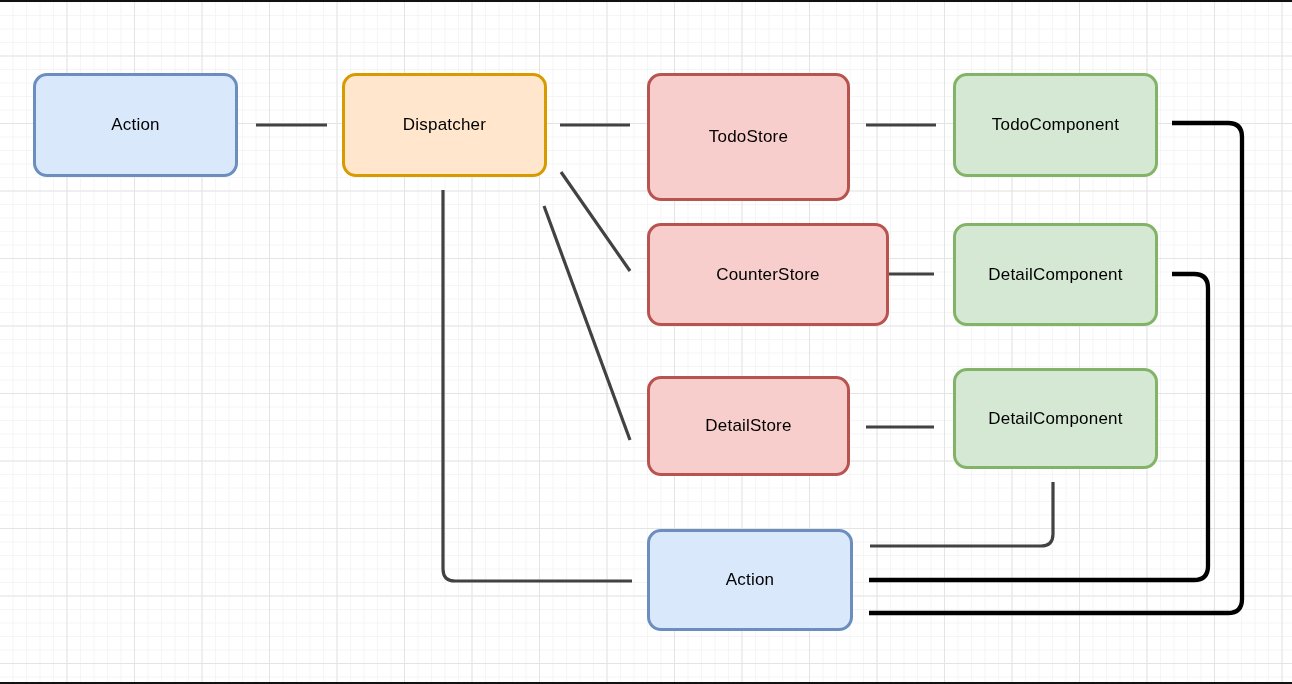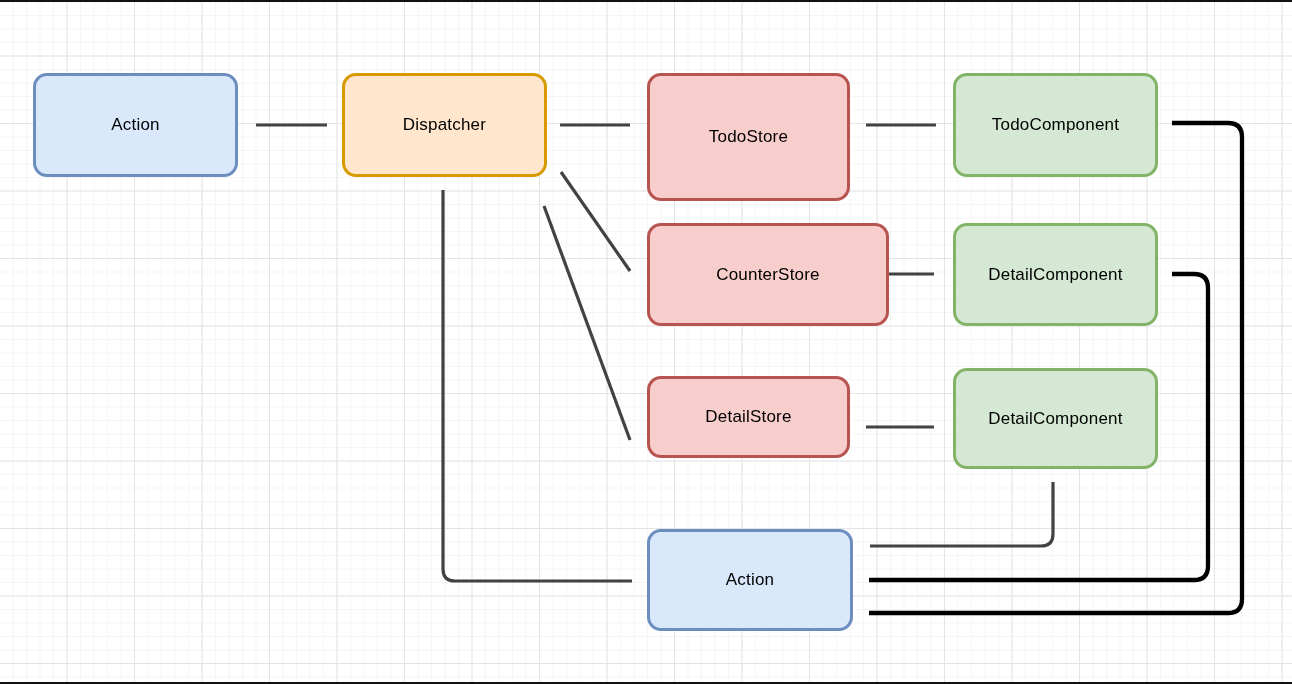--- a/index.html
+++ b/index.html
@@ -44,21 +44,21 @@
   }
   .blue   { background: #dae8fc; border-color: #6c8ebf; }
   .orange { background: #ffe6cc; border-color: #d79b00; }
   .red    { background: #f8cecc; border-color: #b85450; }
   .green  { background: #d5e8d4; border-color: #82b366; }
 
   #n-action-top        { left: 33px;  top: 73px;  width: 205px; height: 104px; }
   #n-dispatcher        { left: 342px; top: 73px;  width: 205px; height: 104px; }
   #n-todo-store        { left: 647px; top: 73px;  width: 203px; height: 128px; }
   #n-counter-store     { left: 647px; top: 223px; width: 242px; height: 103px; }
-  #n-detail-store      { left: 647px; top: 376px; width: 203px; height: 82px; }
+  #n-detail-store      { left: 647px; top: 376px; width: 203px; height: 100px; }
   #n-todo-component    { left: 953px; top: 73px;  width: 205px; height: 104px; }
   #n-counter-component { left: 953px; top: 223px; width: 205px; height: 103px; }
   #n-detail-component  { left: 953px; top: 368px; width: 205px; height: 101px; }
   #n-action-bottom     { left: 647px; top: 529px; width: 206px; height: 102px; }
 
   svg.edges {
     position: absolute; left: 0; top: 0; z-index: 1;
   }
   svg.edges path { fill: none; }
   .e-gray  { stroke: #424242; stroke-width: 3.2px; }

